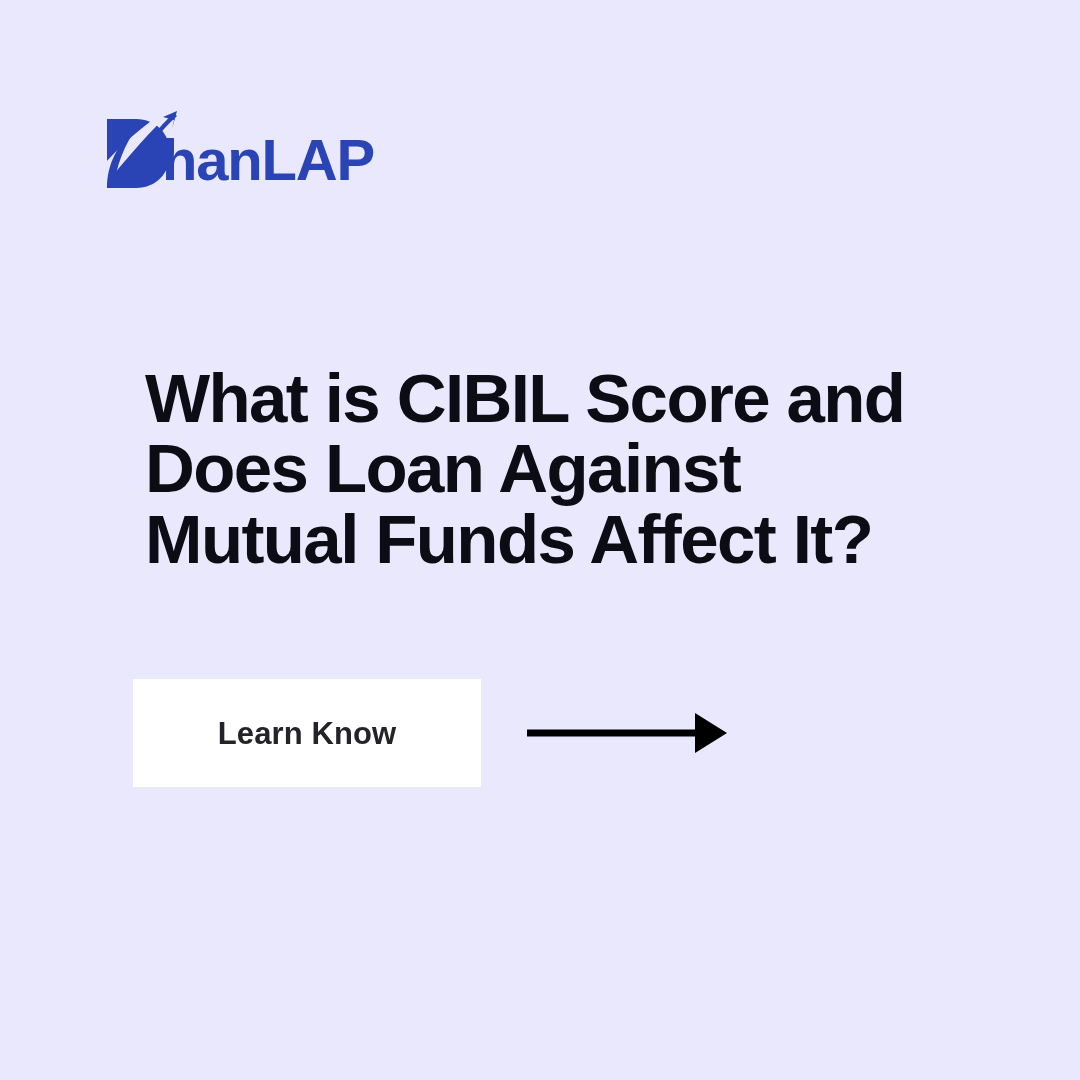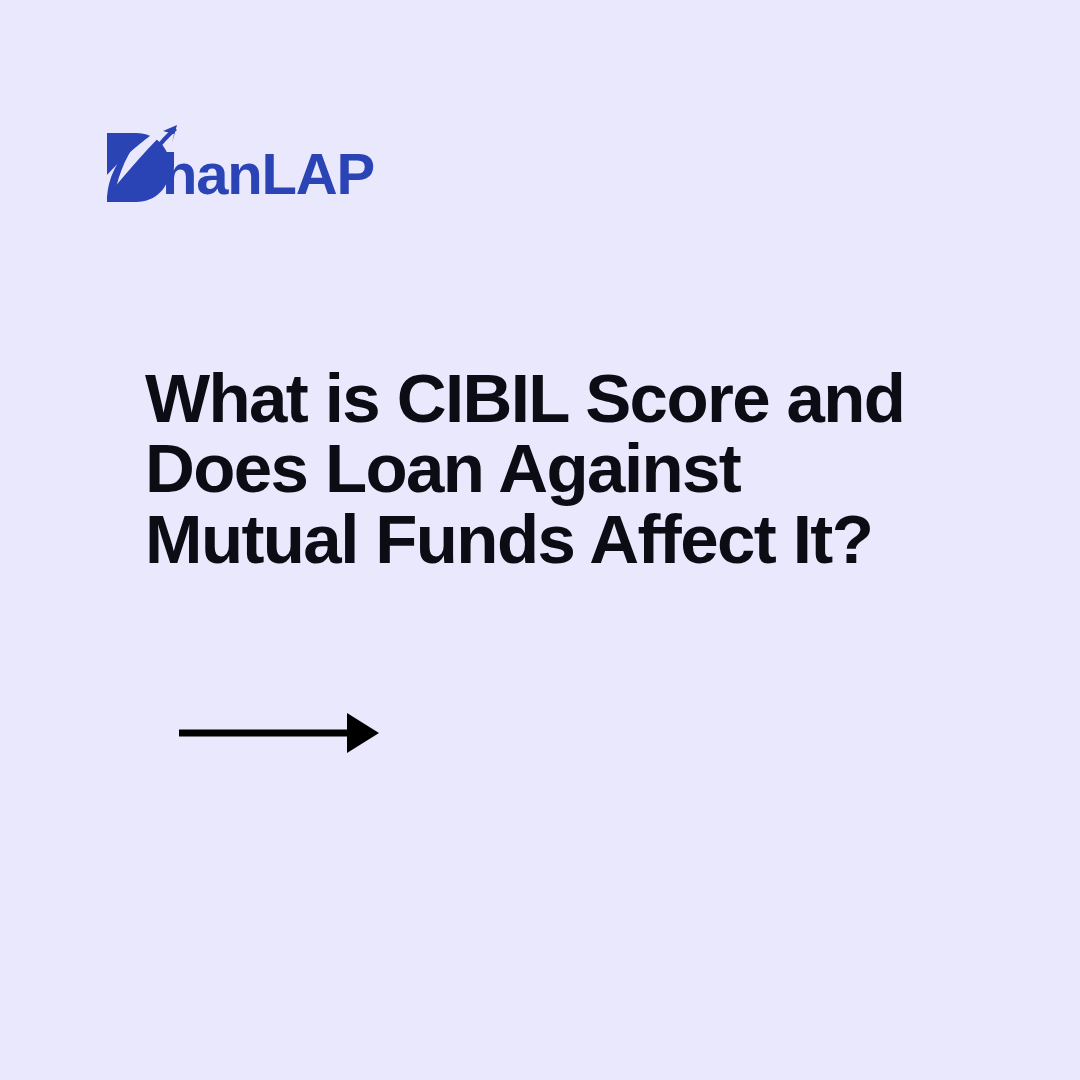--- a/index.html
+++ b/index.html
@@ -19,21 +19,21 @@
     position: relative;
     width: 1080px;
     height: 1080px;
     background: #EAE8FD;
   }
 
   
   .logo-lockup {
     position: absolute;
     left: 104px;
-    top: 124px;
+    top: 110px;
     display: flex;
     align-items: center;
     height: 82px;
   }
   .logo-mark {
     width: 74px;
     height: 82px;
     display: block;
     flex: 0 0 auto;
   }
@@ -123,19 +123,22 @@
       <path d="M30 56 C41 35 54 17 70 3 L73 6 C57 20 44 38 34 58 Z" fill="#2B44B5"></path>
 
       <path d="M73 1 L59 7 L70 10 L68 19 Z" fill="#2B44B5"></path>
     </svg>
     <div class="logo-wordmark">hanLAP</div>
   </div>
 
   <h1 class="headline">What is CIBIL Score and Does Loan Against Mutual Funds Affect It?</h1>
 
   <div class="cta-row">
+    <button class="cta-button">
+      <span class="cta-label">Learn Know</span>
+    </button>
     <svg class="cta-arrow" viewBox="0 0 202 48" aria-hidden="true">
       <rect x="0" y="20.5" width="172" height="7" fill="#000000"></rect>
       <path d="M168 4 L200 24 L168 44 Z" fill="#000000"></path>
     </svg>
   </div>
 
 </div>
 
 </body></html>

